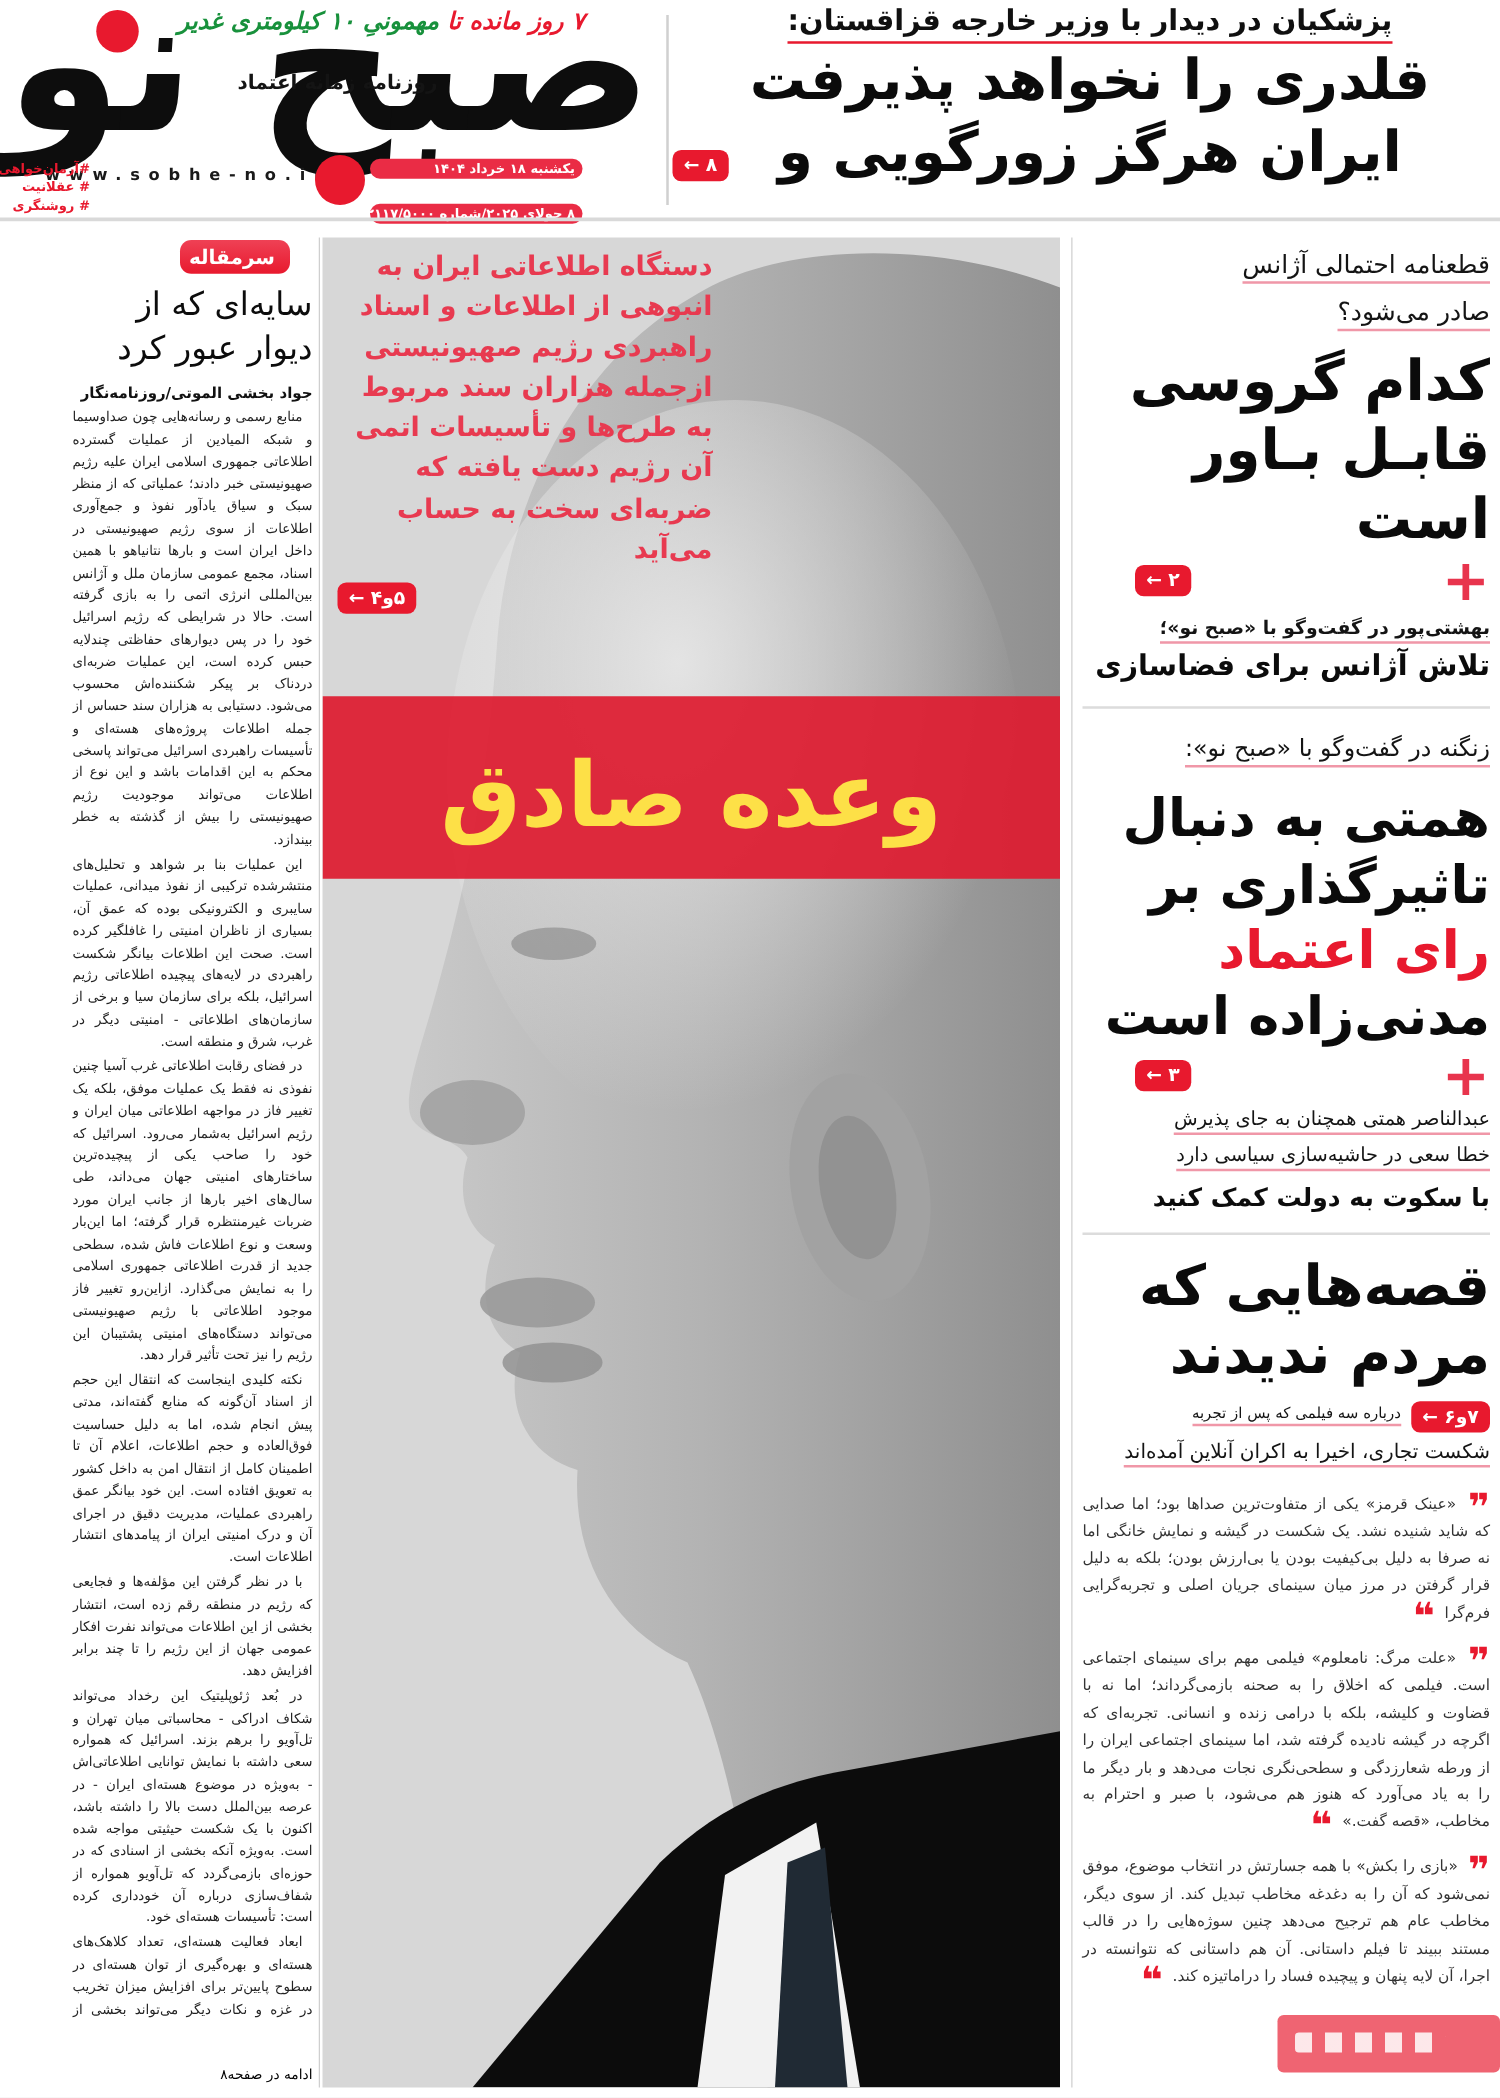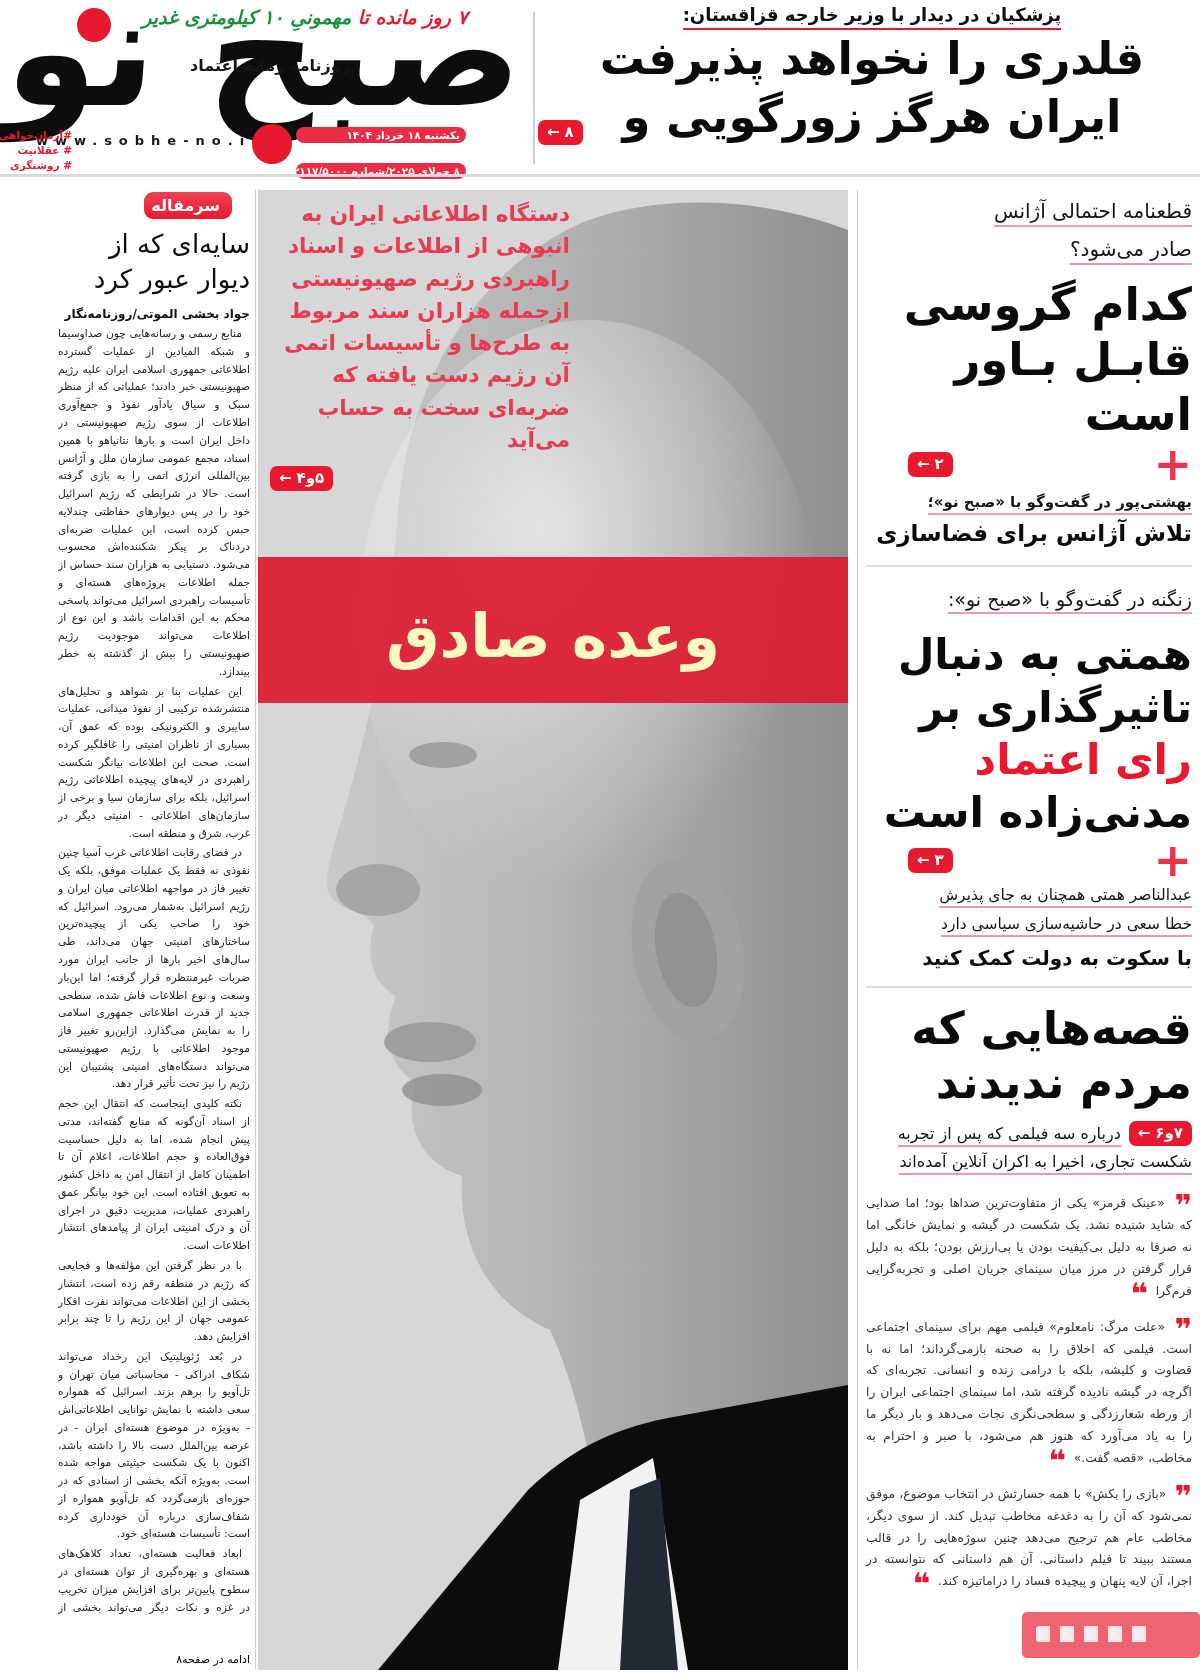--- a/index.html
+++ b/index.html
@@ -37,21 +37,21 @@
   }
   .date-pills{position:absolute;left:296px;top:127px;width:170px;}
   .pill{
     background:#e8３;background:#ea2c45;color:#fff;border-radius:9px;
     direction:rtl;text-align:right;font-size:10.5px;font-weight:bold;
     padding:2px 6px;margin-bottom:20px;white-space:nowrap;
   }
   .vdiv-header{position:absolute;left:533px;top:12px;width:2px;height:152px;background:#d0d0d0;}
   .top-story{position:absolute;left:548px;top:4px;width:648px;text-align:center;direction:rtl;}
   .top-story .kicker{
-    display:inline-block;font-size:18px;font-weight:bold;color:#101010;
+    display:inline-block;font-size:23px;font-weight:bold;color:#101010;
     border-bottom:2px solid #e8192e;padding-bottom:3px;
   }
   .top-story .hl{font-size:45px;font-weight:bold;color:#0b0b0b;line-height:1.28;letter-spacing:-1px;}
   .pbadge{
     display:inline-flex;align-items:center;gap:5px;direction:rtl;
     background:#e8192e;color:#fff;border-radius:7px;padding:2px 9px;
     font-size:15px;font-weight:bold;line-height:1.4;white-space:nowrap;
   }
   .pbadge .arr{font-size:15px;}
   .badge-8{position:absolute;left:-10px;top:116px;}
@@ -78,21 +78,21 @@
   .photo{position:absolute;left:258px;top:190px;width:590px;height:1480px;background:#d7d7d7;overflow:hidden;}
   .photo svg{position:absolute;left:0;top:0;}
   .lead-wrap{position:absolute;left:12px;top:8px;width:300px;z-index:3;}
   .lead-text{direction:rtl;text-align:right;font-size:21.5px;font-weight:bold;color:#e83a50;line-height:1.5;}
   .badge-45{margin-top:10px;}
   .band{
     position:absolute;left:0;top:367px;width:590px;height:146px;z-index:2;
     background:rgba(222,28,48,0.93);display:flex;align-items:center;justify-content:center;
   }
   .band-text{
-    direction:rtl;color:#fef9c3;font-size:60px;font-weight:bold;letter-spacing:-3px;
+    direction:rtl;color:#fde047;font-size:72px;font-weight:bold;letter-spacing:-3px;
     line-height:1;transform:translateY(6px);white-space:nowrap;
   }
 
   
   .rcol{position:absolute;left:866px;top:192px;width:326px;direction:rtl;}
   .story{position:relative;}
   .k-line{
     display:block;font-size:20px;color:#141414;text-align:right;line-height:1.9;
   }
   .k-line > span{border-bottom:2px solid #f093a8;border-bottom-color:#f09;border-bottom:2px solid #f097a8;padding-bottom:2px;}
@@ -284,21 +284,21 @@
     <div class="story">
       <div class="hl-xl">
         <span>قصه‌هایی که</span><br>
         <span>مردم ندیدند</span>
       </div>
       <div class="kick-badge-line" style="margin-top:10px;">
         <span class="pbadge">
           <span>۷و۶</span>
           <span class="arr">←</span>
         </span>
-        <div class="k-line" style="font-size:16px;line-height:1.6;"><span>درباره سه فیلمی که پس از تجربه</span></div>
+        <div class="k-line" style="font-size:12px;line-height:1.6;"><span>درباره سه فیلمی که پس از تجربه</span></div>
       </div>
       <div class="k-line" style="font-size:16px;line-height:1.9;"><span>شکست تجاری، اخیرا به اکران آنلاین آمده‌اند</span></div>
 
       <div style="margin-top:16px;">
         <p class="quote">
           <span class="qo">❞</span>
           <span>«عینک قرمز» یکی از متفاوت‌ترین صداها بود؛ اما صدایی که شاید شنیده نشد. یک شکست در گیشه و نمایش خانگی اما نه صرفا به دلیل بی‌کیفیت بودن یا بی‌ارزش بودن؛ بلکه به دلیل قرار گرفتن در مرز میان سینمای جریان اصلی و تجربه‌گرایی فرم‌گرا</span>
           <span class="qc">❝</span>
         </p>
         <p class="quote">

